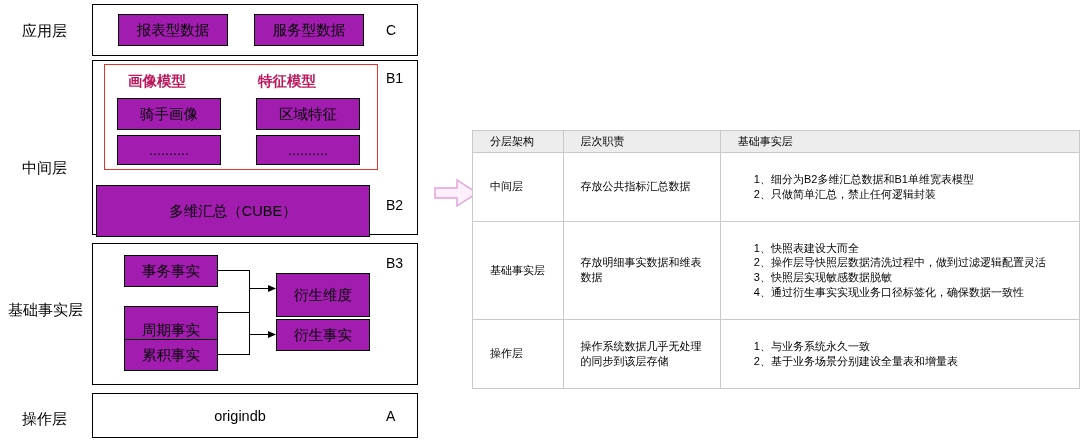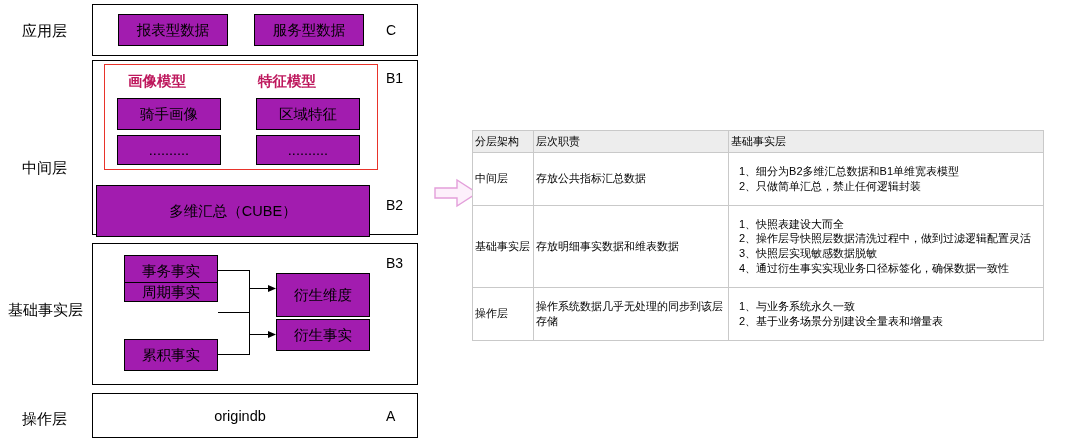--- a/index.html
+++ b/index.html
@@ -96,35 +96,35 @@
   .tbl {
     position: absolute;
     left: 472px;
     top: 130px;
     border-collapse: collapse;
     font-size: 11px;
     background: #fff;
   }
   .tbl th, .tbl td {
     border: 1px solid #c9c9c9;
-    padding: 3px 2px;
+    padding: 3px 17px;
     vertical-align: middle;
     text-align: left;
     font-weight: normal;
     line-height: 1.35;
   }
   .tbl thead th {
     background: #ededed;
     font-size: 11px;
     white-space: nowrap;
   }
   .tbl td.col1 { width: 56px; white-space: nowrap; }
   .tbl td.col2 { width: 190px; }
   .tbl td.col3 { width: 310px; }
-  .tbl ol { margin: 8px; padding: 0; list-style: none; }
+  .tbl ol { margin: 16px; padding: 0; list-style: none; }
   .tbl li { white-space: nowrap; }
 </style>
 </head>
 <body>
 
 <div class="canvas">
 
   <div class="layer-label" id="lbl-app">应用层</div>
   <div class="layer-label" id="lbl-mid">中间层</div>
   <div class="layer-label" id="lbl-base">基础事实层</div>
@@ -147,21 +147,21 @@
   <div class="inner" style="left:256px; top:98px; width:104px; height:32px;">区域特征</div>
   <div class="inner" style="left:256px; top:135px; width:104px; height:30px;">..........</div>
 
   <div class="inner" style="left:96px; top:185px; width:274px; height:52px;">多维汇总（CUBE）</div>
   <div class="tag" style="left:386px; top:197px;">B2</div>
 
   <div class="box" style="left:92px; top:243px; width:326px; height:142px;"></div>
   <div class="tag" style="left:386px; top:255px;">B3</div>
 
   <div class="inner" style="left:124px; top:255px; width:94px; height:32px;">事务事实</div>
-  <div class="inner" style="left:124px; top:282px; width:94px; height:20px;">周期事实</div>
+  <div class="inner" style="left:124px; top:306px; width:94px; height:48px;">周期事实</div>
   <div class="inner" style="left:124px; top:339px; width:94px; height:32px;">累积事实</div>
 
   <div class="inner" style="left:276px; top:273px; width:94px; height:44px;">衍生维度</div>
   <div class="inner" style="left:276px; top:319px; width:94px; height:32px;">衍生事实</div>
 
   <div class="connector" style="left:218px; top:270px; width:32px; height:1.3px;"></div>
   <div class="connector" style="left:218px; top:312px; width:32px; height:1.3px;"></div>
   <div class="connector" style="left:218px; top:354px; width:32px; height:1.3px;"></div>
 
   <div class="connector" style="left:249px; top:270px; width:1.3px; height:85px;"></div>

